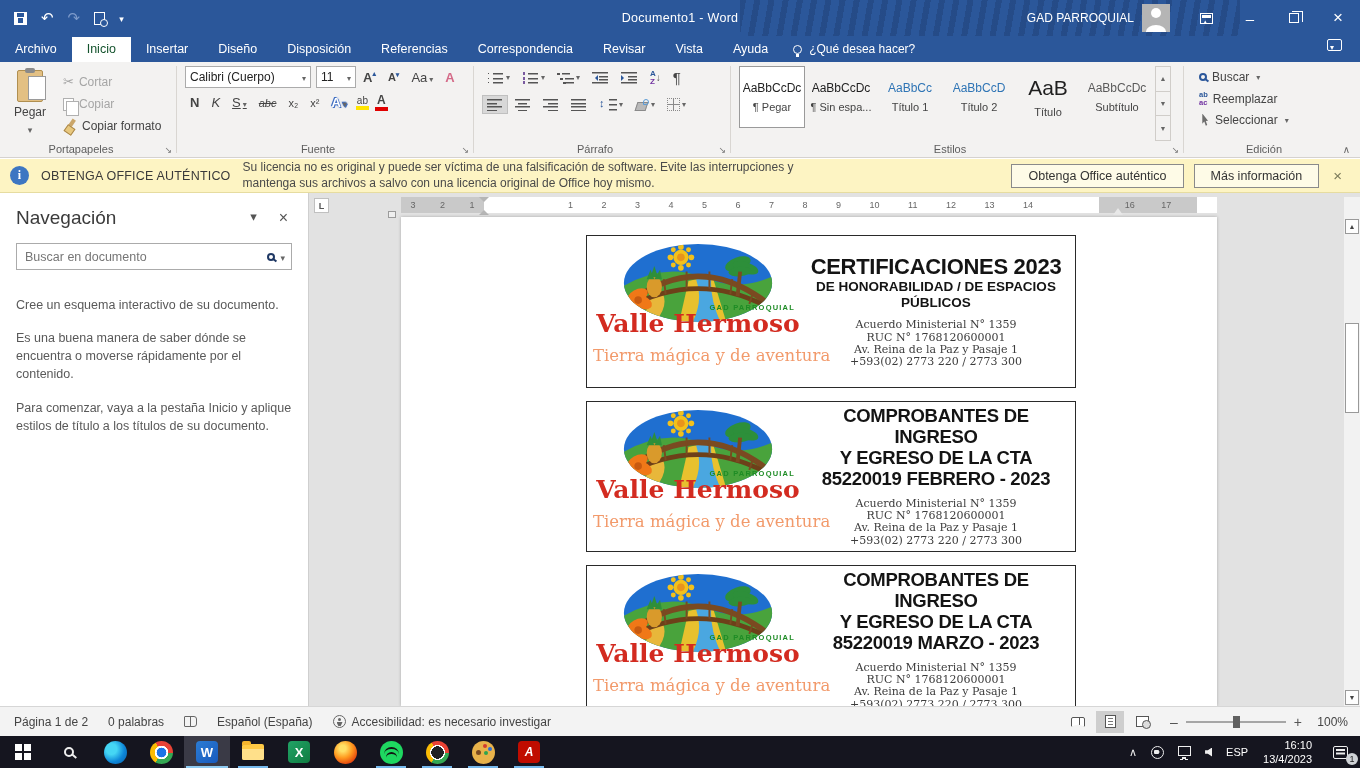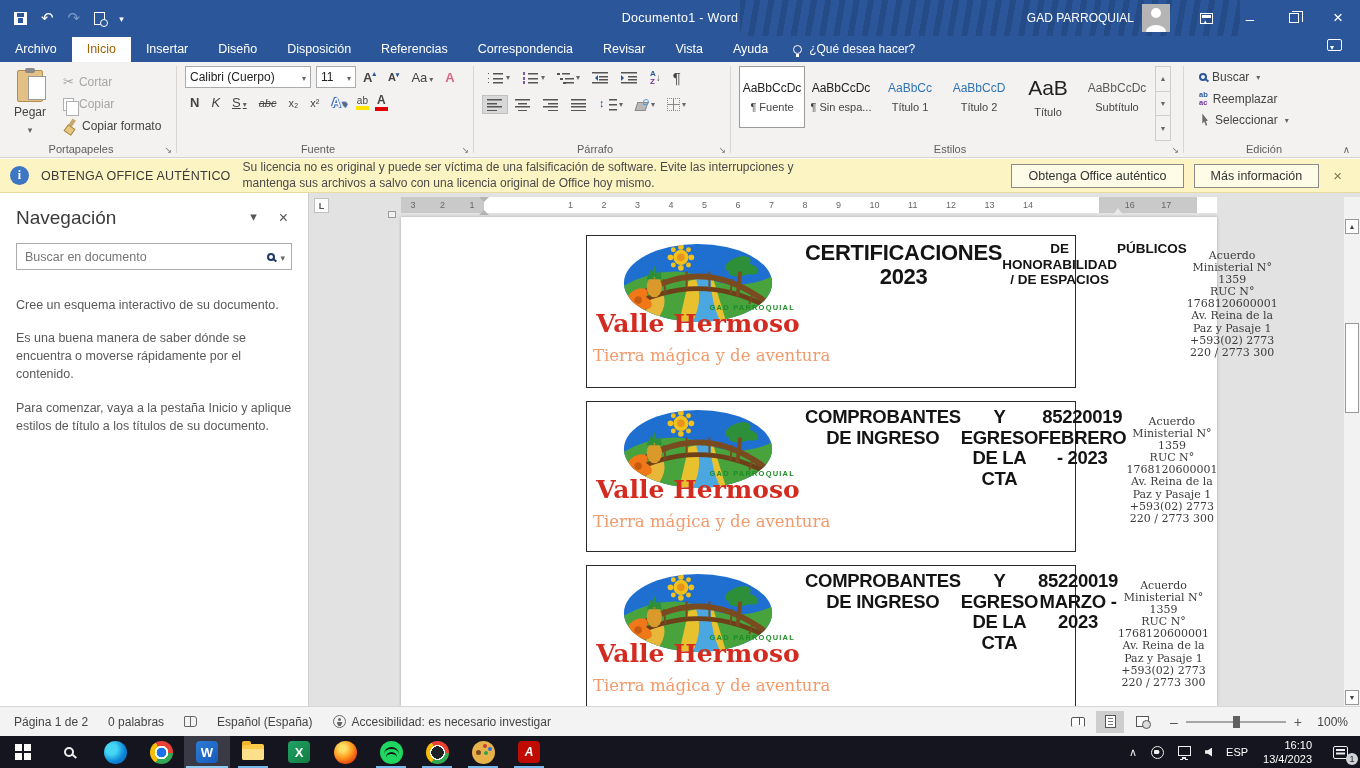--- a/index.html
+++ b/index.html
@@ -31,21 +31,21 @@
   .i-ribopts::before { content:""; position:absolute; top:1px; left:1px; right:1px; height:3px; background:#fff; }
   .i-ribopts::after { content:"▴"; position:absolute; font-size:7px; left:3px; top:4px; }
   .g-min::before { content:"–"; font-size:15px; }
   .i-restore { width:10px; height:10px; border:1px solid #fff; position:relative; display:inline-block; }
   .i-restore::before { content:""; position:absolute; top:-3px; left:2px; width:10px; height:10px; border:1px solid #fff; border-bottom:none; border-left:none; }
   .g-close::before { content:"×"; font-size:17px; }
 
   
   .tabsrow { position:absolute; left:0; top:36px; width:1360px; height:26px; background:#2b579a; display:flex; align-items:flex-end; color:#fff; }
   .rtab { padding:5px 15px 6px; font-size:12.5px; cursor:default; }
-  .rtab.active { background:#fff; color:#a16207; }
+  .rtab.active { background:#fff; color:#14532d; }
   .helpbox { display:flex; align-items:center; gap:7px; margin-left:10px; padding-bottom:6px; }
   .i-bulb { width:9px; height:9px; border:1.5px solid #fff; border-radius:50%; position:relative; display:inline-block; }
   .i-bulb::after { content:""; position:absolute; left:1.5px; bottom:-4px; width:3px; height:3px; background:#fff; }
   .i-feedback { width:15px; height:12px; border:1px solid #fff; border-radius:2px; position:relative; display:inline-block; }
   .i-feedback::after { content:""; position:absolute; left:2px; bottom:-4px; border:4px solid transparent; border-top-color:#fff; border-left-width:2px; border-right-width:2px; }
   .tabsrow .spacer { flex:1; }
   .tabsrow .fb { padding:0 18px 8px; }
 
   
   .ribbon { position:absolute; left:0; top:62px; width:1360px; height:96px; background:#f3f2f1; border-bottom:1px solid #d5d2cf; display:flex; }
@@ -226,21 +226,21 @@
   
   .doc-block { position:absolute; left:185px; width:490px; border:1px solid #2a2a2a; background:#fff; display:flex; padding:5px 6px; }
   .db-1 { top:18px; height:153px; }
   .db-2 { top:184px; height:151px; }
   .db-3 { top:348px; height:151px; }
   .logo { width:210px; position:relative; flex:0 0 auto; }
   .logo svg { display:block; margin:2px auto 0; }
   .logo-name { text-align:center; font-weight:bold; font-size:25px; color:#d32b20; letter-spacing:0; line-height:1; margin-top:-12px; position:relative; font-family:"DejaVu Serif",serif; }
   .logo-gad { position:absolute; right:8px; top:-7px; font-size:7.5px; font-weight:bold; color:#1e8c25; letter-spacing:1.2px; font-family:"Liberation Sans",sans-serif; }
   .logo-tag { text-align:center; font-family:"DejaVu Serif",serif; font-size:16.5px; color:#f29a6b; margin-top:10px; white-space:nowrap; }
-  .db-text { flex:1; display:flex; justify-content:center; text-align:center; padding:0 2px; }
+  .db-text { flex:1; display:flex; flex-direction:column; justify-content:center; text-align:center; padding:0 2px; }
   .db-line-big { font-size:22px; font-weight:bold; color:#141414; line-height:1.1; letter-spacing:-.3px; }
   .db-line-sub { font-size:13.5px; font-weight:bold; color:#141414; line-height:1.15; }
   .db-line-med { font-size:18.5px; font-weight:bold; color:#141414; line-height:1.12; letter-spacing:-.3px; }
   .db-details { margin-top:9px; font-family:"DejaVu Serif",serif; font-size:11px; color:#3c3c3c; line-height:1.1; }
 
   
   .statusbar { position:absolute; left:0; top:706px; width:1360px; height:30px; background:#f3f3f3; border-top:1px solid #d6d6d6; display:flex; align-items:center; font-size:12px; color:#444; padding:0 4px; }
   .sb-item { padding:0 10px; display:flex; align-items:center; gap:6px; }
   .i-book { width:13px; height:11px; border:1px solid #666; border-radius:1px 3px 3px 1px; position:relative; display:inline-block; }
   .i-book::before { content:""; position:absolute; left:5px; top:0; bottom:0; width:1px; background:#666; }
@@ -467,21 +467,21 @@
       </div>
       <span class="glabel">Párrafo</span>
       <span class="launcher"></span>
     </div>
 
     <div class="vsep"></div>
 
     <div class="rgroup g-styles">
       <div class="stylecard sel">
         <span class="sprev">AaBbCcDc</span>
-        <span class="sname">¶ Fuente</span>
+        <span class="sname">¶ Pegar</span>
       </div>
       <div class="stylecard">
         <span class="sprev">AaBbCcDc</span>
         <span class="sname">¶ Sin espa...</span>
       </div>
       <div class="stylecard">
         <span class="sprev blue">AaBbCc</span>
         <span class="sname">Título 1</span>
       </div>
       <div class="stylecard">

